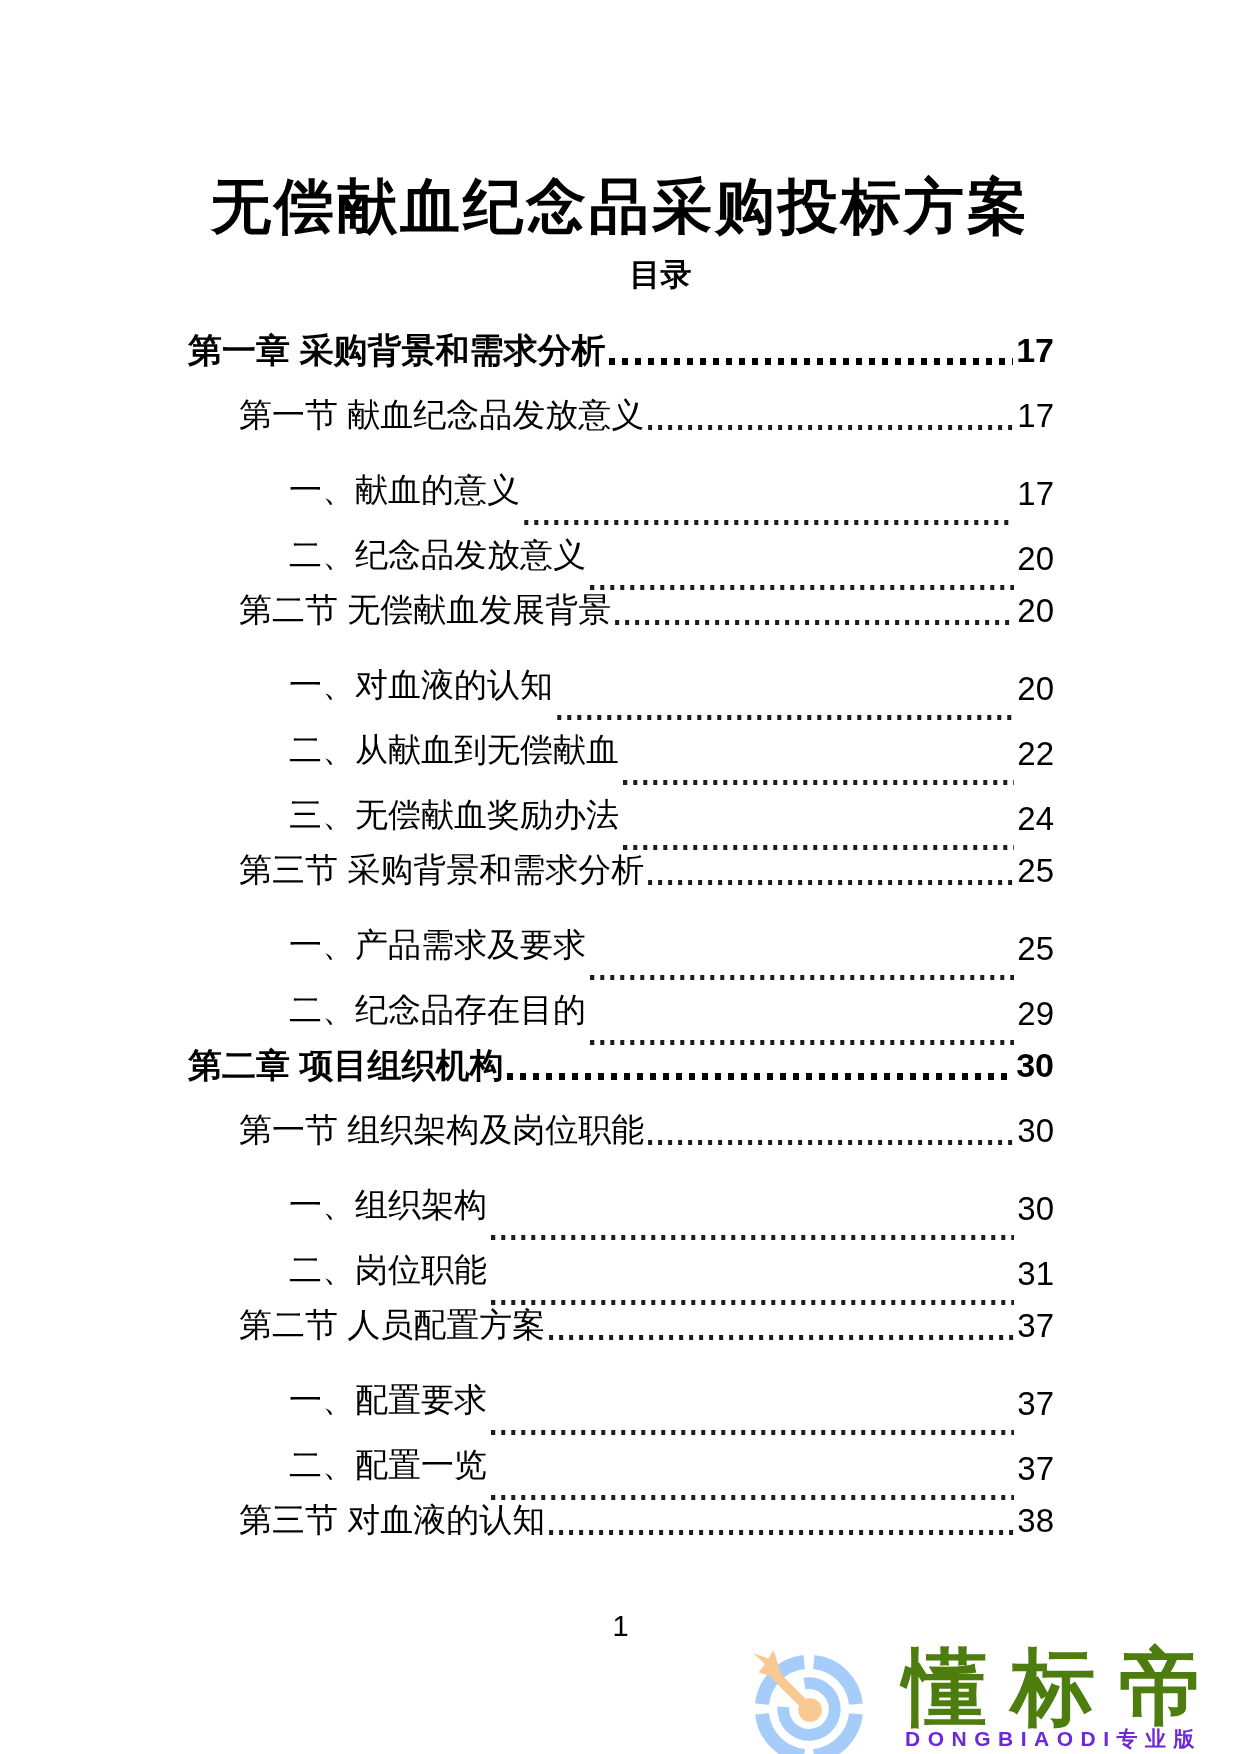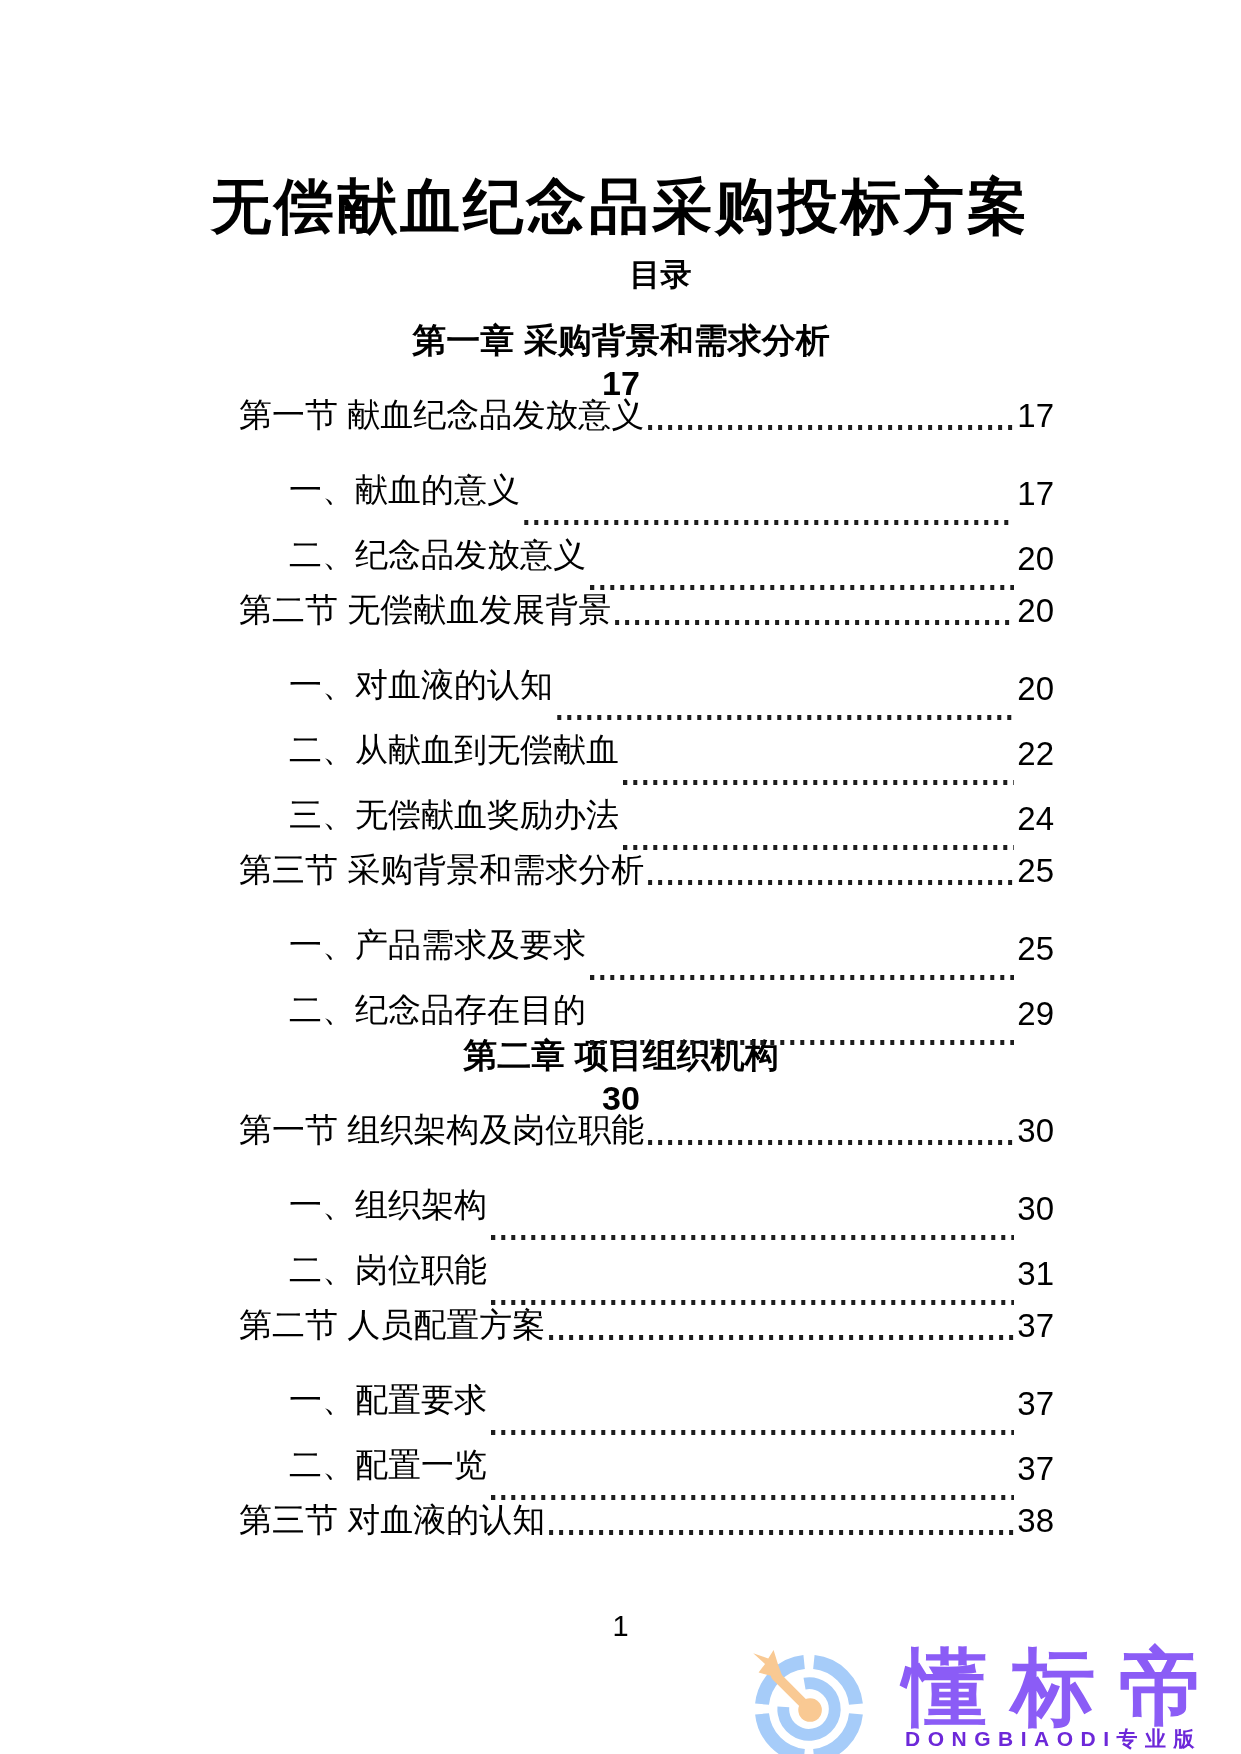--- a/index.html
+++ b/index.html
@@ -50,21 +50,21 @@
   .toc-row .leader {
     flex: 1 1 auto;
     height: 5px;
     margin: 0 3px 0 4px;
     transform: translateY(12px);
     background: repeating-linear-gradient(to right, #1c1c1c 0 4px, transparent 4px 10px);
     background-position: right;
   }
   .toc-row .toc-page { flex: 0 0 auto; }
 
-  .toc-row.chapter { font-weight: 800; font-size: 34px; flex-direction: column; }
+  .toc-row.chapter { font-weight: 800; font-size: 34px; }
   .toc-row.chapter .leader {
     height: 7px;
     background: repeating-linear-gradient(to right, #000 0 6px, transparent 6px 13px);
     transform: translateY(11px);
   }
   .toc-row.section { padding-left: 51px; }
   .toc-row.item    { padding-left: 101px; align-items: flex-end; }
 
   .page-number {
     position: absolute;
@@ -73,21 +73,21 @@
     font-size: 29px;
   }
 
   .watermark { position: absolute; left: 0; top: 0; width: 100%; height: 100%; pointer-events: none; }
   .wm-icon { position: absolute; left: 750px; top: 1650px; width: 118px; height: 118px; }
   .wm-brand {
     position: absolute; left: 903px; top: 1645px;
     font-size: 84px; line-height: 1;
     font-weight: 800;
     letter-spacing: 24px;
-    color: #8b5cf6;
+    color: #4d7c0f;
   }
   .wm-subtitle {
     position: absolute; left: 905px; top: 1727px;
     font-size: 21px; line-height: 1.1;
     font-weight: 700;
     letter-spacing: 7.5px;
     color: #6d28d9;
   }
 </style>
 </head>

